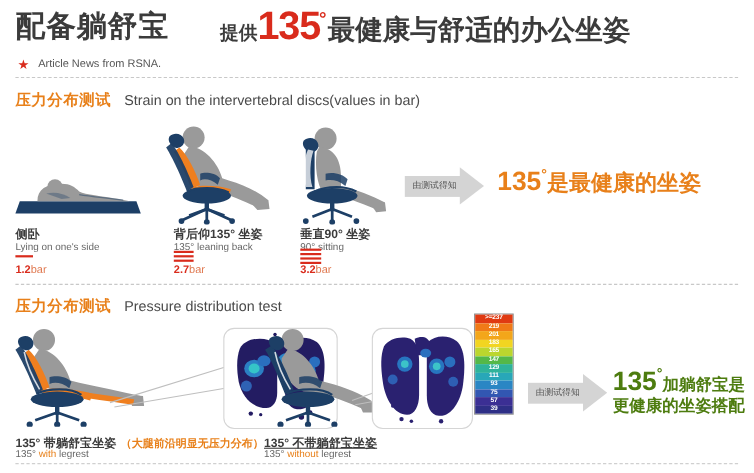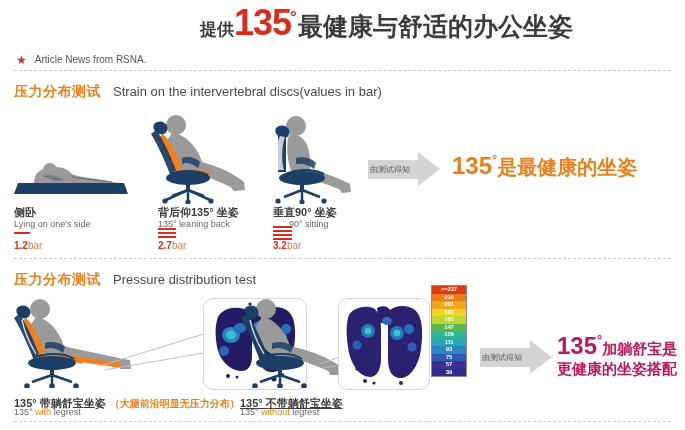--- a/index.html
+++ b/index.html
@@ -69,28 +69,28 @@
   .arrow .shaft{
     position:absolute;left:0;top:8px;width:52px;height:19px;background:#d4d4d4;
   }
   .arrow .head{
     position:absolute;left:50px;top:0;width:0;height:0;
     border-top:17px solid transparent;border-bottom:17px solid transparent;
     border-left:22px solid #d4d4d4;
   }
   .arrow .cap{
     position:absolute;left:2px;top:8px;width:50px;height:19px;
-    font-size:8px;color:#555;line-height:19px;text-align:left;white-space:nowrap;font-family:Liberation Mono, monospace;
+    font-size:8px;color:#555;line-height:19px;text-align:center;white-space:nowrap;font-family:Liberation Mono, monospace;
   }
 
   .callout{position:absolute;white-space:nowrap;color:#e8801a;}
   .callout .big{font-size:24px;font-weight:bold;letter-spacing:0px;}
   .callout .deg{font-size:13px;font-weight:bold;vertical-align:super;position:relative;top:-4px;}
   .callout .cn{font-size:20px;font-weight:bold;}
-  .callout2{position:absolute;color:#be185d;line-height:20px;}
+  .callout2{position:absolute;color:#4d7c0f;line-height:20px;}
   .callout2 .l1,.callout2 .l2{display:block;white-space:nowrap;}
 
   
   .legend{position:absolute;width:34px;border:1px solid #8a8a8a;}
   .legend div{
     height:7.5px;line-height:7.5px;font-size:6px;text-align:center;
     color:#fff;font-weight:bold;letter-spacing:-0.2px;
   }
 
   
@@ -107,20 +107,21 @@
   .orange-note{color:#e8801a;font-size:10px;font-weight:bold;}
   svg{display:block;}
 </style>
 </head>
 <body>
 
 <div class="page">
 
   <div class="header">
 
+    <div class="hdr-title">配备躺舒宝</div>
 
     <div class="hdr-right">
       <span class="hdr-small">提供</span><span class="hdr-num">135</span><span class="hdr-deg">°</span><span class="hdr-tail">最健康与舒适的办公坐姿</span>
     </div>
 
     <div class="byline">
       <span class="star">★</span><span class="byline-txt">Article News from RSNA.</span>
     </div>
 
     <div class="rule"></div>
@@ -200,21 +201,21 @@
   <div class="stack" style="left:158px;top:228px;">
     <i style="width:18px;"></i>
       <i style="width:18px;"></i>
       <i style="width:18px;"></i>
   </div>
   <div style="position:absolute;left:158px;top:240px;" class="bar-val">
     <span>2.7</span><span class="bar-unit">bar</span>
   </div>
 
   <div style="position:absolute;left:273px;top:205px;" class="lbl-cn">垂直90° 坐姿</div>
-  <div style="position:absolute;left:273px;top:219px;margin-left:16px;" class="lbl-en">90° sitting</div>
+  <div style="position:absolute;left:273px;top:219px;" class="lbl-en">90° sitting</div>
   <div class="stack" style="left:273px;top:226px;">
     <i style="width:19px;"></i>
       <i style="width:19px;"></i>
       <i style="width:19px;"></i>
       <i style="width:19px;"></i>
   </div>
   <div style="position:absolute;left:273px;top:240px;" class="bar-val">
     <span>3.2</span><span class="bar-unit">bar</span>
   </div>
 

